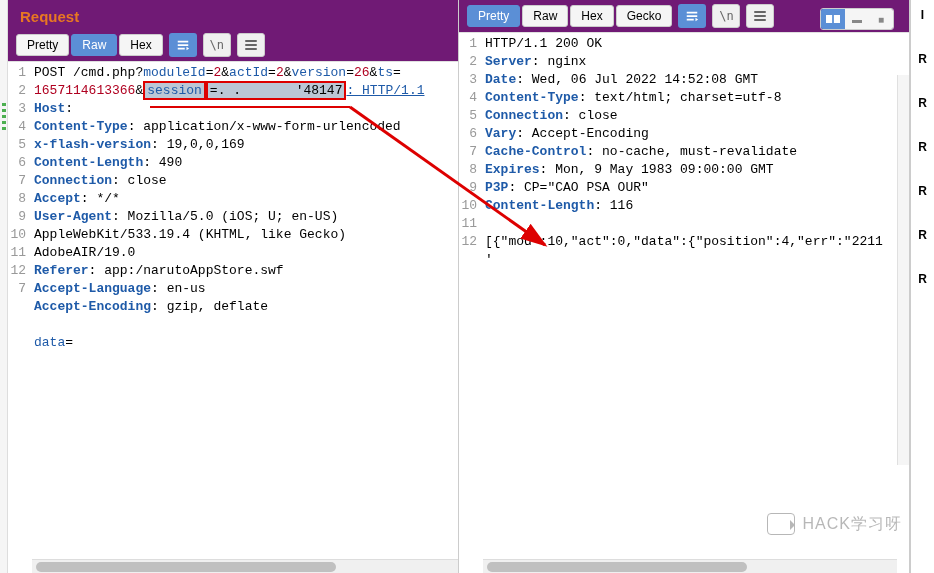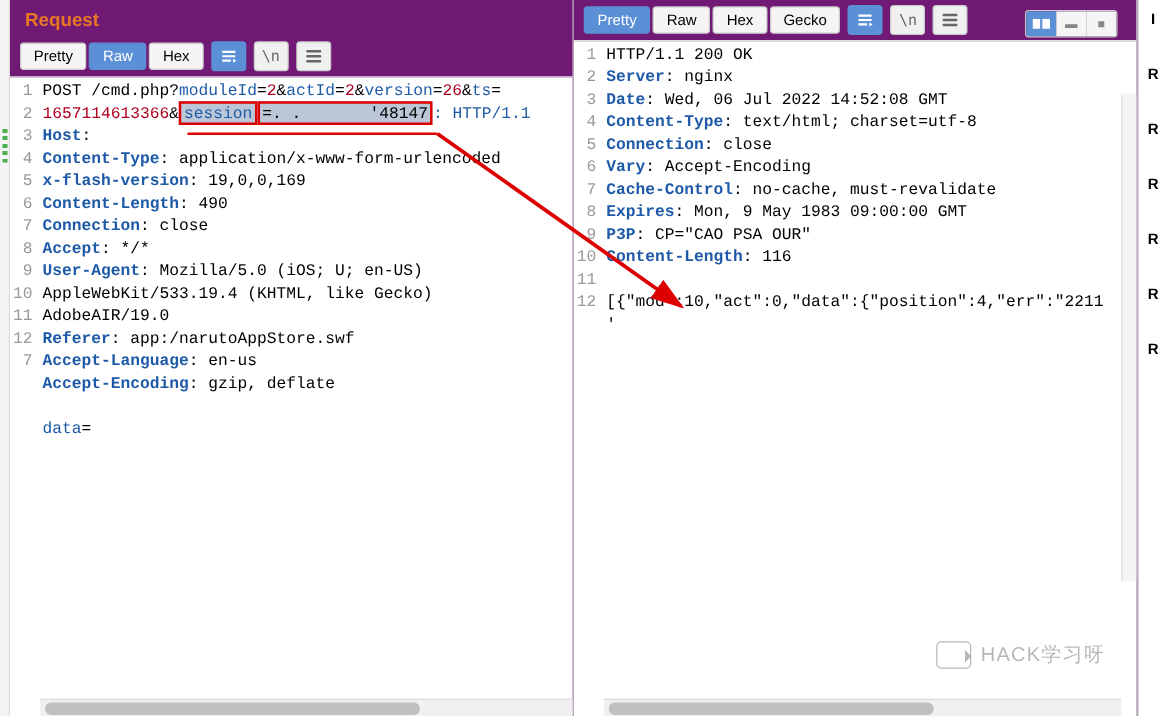--- a/index.html
+++ b/index.html
@@ -20,31 +20,31 @@
 .hamburger { display: flex; flex-direction: column; gap: 2px; }
 .hamburger span { width: 12px; height: 2px; background: #666; border-radius: 1px; }
 .content { flex: 1; display: flex; font-family: 'Courier New', monospace; font-size: 13px; overflow: hidden; background: #fff; }
 .gutter { width: 24px; text-align: right; color: #999; padding-top: 2px; user-select: none; }
 .gutter div { padding-right: 6px; line-height: 18px; }
 .code { flex: 1; padding-top: 2px; white-space: pre; overflow: hidden; }
 .code-line { line-height: 18px; padding-left: 2px; }
 .hl-key { color: #1e5aa8; font-weight: bold; }
 .hl-param { color: #1e5aa8; font-family: Liberation Mono, monospace; }
 .hl-red { color: #b00020; }
-.hl-val { color: #1e5aa8; }
+.hl-val { color: #1e5aa8; text-decoration: underline; }
 .highlight-box { border: 2px solid #d00; padding: 0 2px; background: #bbc7d6; }
 .view-toggle { position: absolute; top: 8px; right: 40px; display: flex; border: 1px solid #ccc; border-radius: 3px; overflow: hidden; }
 .view-toggle-btn { width: 24px; height: 20px; background: #f5f5f5; display: flex; align-items: center; justify-content: center; cursor: pointer; font-size: 10px; color: #888; }
 .view-toggle-btn.active { background: #5b8fd6; color: #fff; }
 .right-strip { width: 24px; border-left: 1px solid #ccc; padding-top: 8px; text-align: center; font-size: 12px; font-weight: bold; }
 .right-strip div { margin-bottom: 30px; }
 .arrow-overlay { position: absolute; top: 95px; left: 140px; width: 430px; height: 160px; pointer-events: none; z-index: 10; }
 .scrollbar { position: absolute; bottom: 0; height: 14px; background: #f0f0f0; border-top: 1px solid #ddd; }
 .scrollbar-thumb { position: absolute; top: 2px; height: 10px; background: #c0c0c0; border-radius: 5px; }
-.watermark { position: absolute; bottom: 38px; right: 50px; display: flex; align-items: center; gap: 8px; opacity: 0.6; }
+.watermark { position: absolute; bottom: 38px; right: 32px; display: flex; align-items: center; gap: 8px; opacity: 0.6; }
 .watermark-icon { width: 28px; height: 22px; border: 1.5px solid #888; border-radius: 4px; position: relative; }
 .watermark-icon::after { content: ''; position: absolute; right: -6px; top: 6px; width: 0; height: 0; border: 5px solid transparent; border-left-color: #888; }
 .watermark-text { font-size: 16px; color: #888; letter-spacing: 1px; }
 .vscroll { position: absolute; right: 0; top: 75px; width: 12px; height: 390px; background: #f5f5f5; border-left: 1px solid #e0e0e0; }
 </style>
 </head>
 <body>
 
 <div class="container">
   <div class="left-strip">

